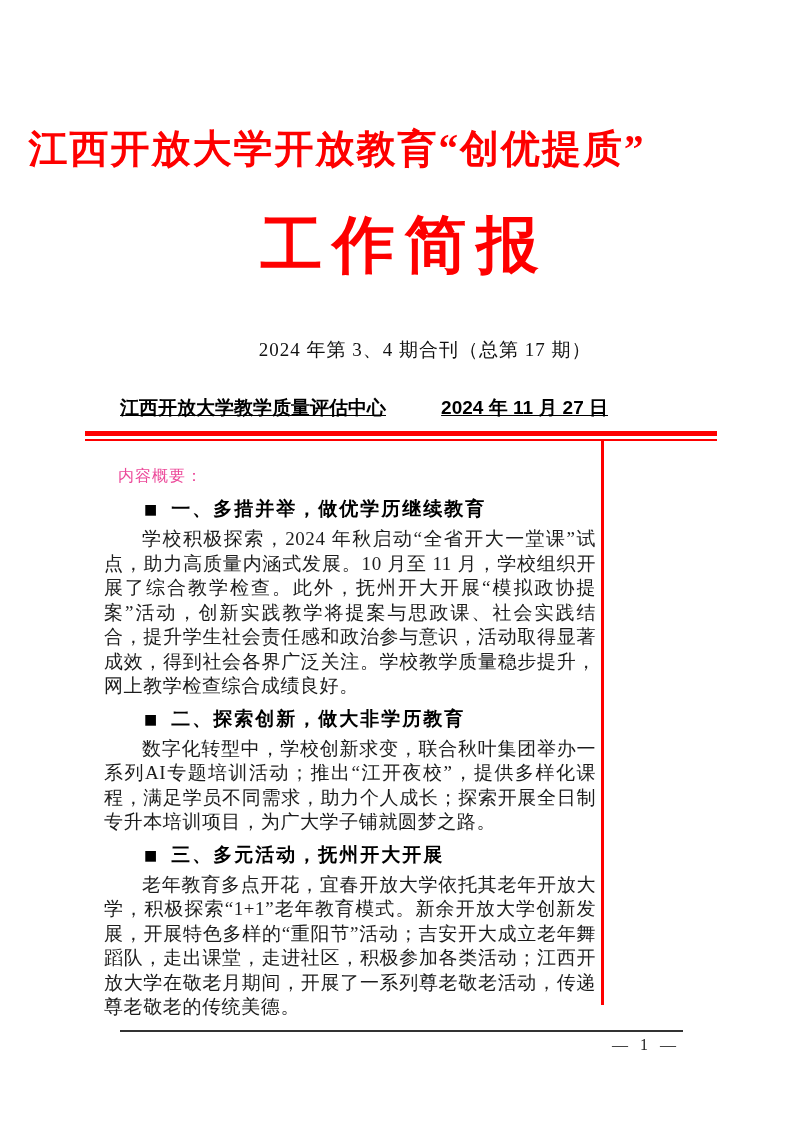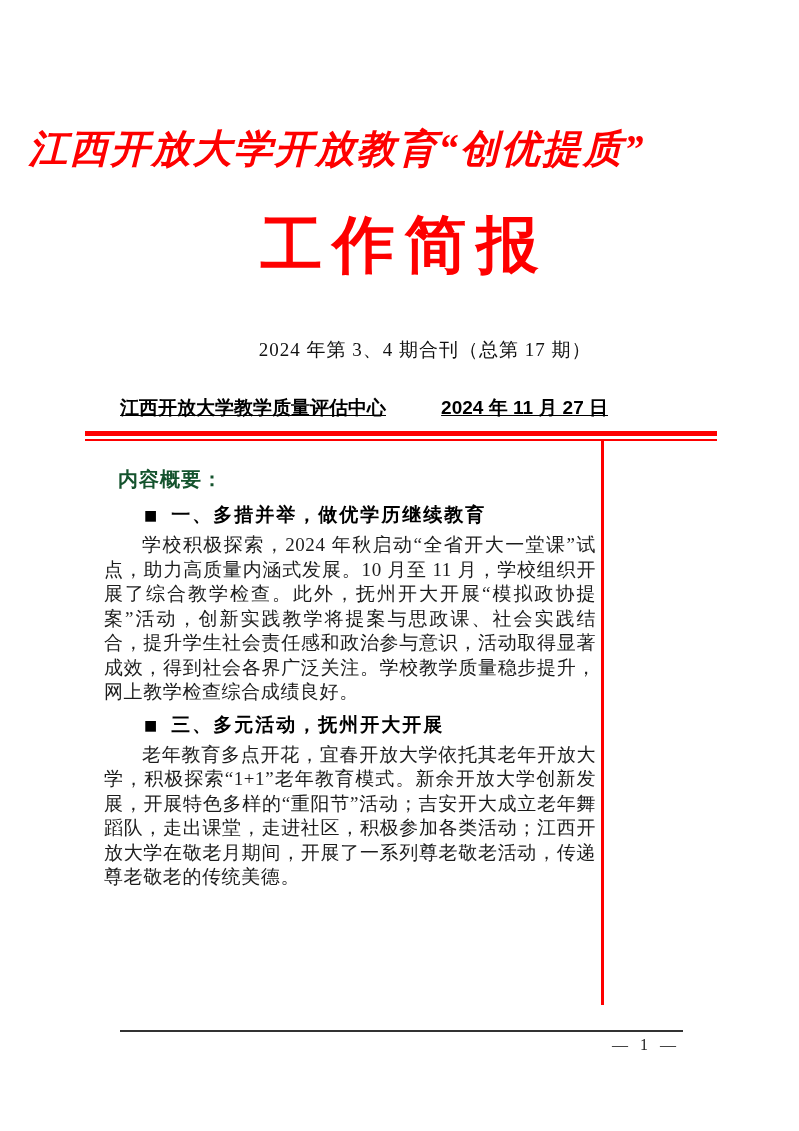--- a/index.html
+++ b/index.html
@@ -12,21 +12,20 @@
   }
   
   .title1{
     position:absolute;top:122px;left:0;width:674px;
     text-align:center;
     color:#fe0000;
     font-size:39px;font-weight:800;
     letter-spacing:2px;
     font-family:"Liberation Serif","DejaVu Serif",serif;
     white-space:nowrap;
-    font-style:italic;
   }
   .title2{
     position:absolute;top:203px;left:0;width:799px;
     text-align:center;
     color:#fe0000;
     font-size:62px;font-weight:800;
     letter-spacing:10px;
     text-indent:10px; 
     font-family:"Liberation Serif","DejaVu Serif",serif;
     white-space:nowrap;
@@ -61,21 +60,21 @@
     width:3px;height:564px;
     background:#fe0000;
   }
   
   .content{
     position:absolute;left:104px;top:466px;width:492px;
     color:#1a1a1a;
   }
   .summary-heading{
     font-family:"Liberation Sans","DejaVu Sans",sans-serif;
-    font-size:20px;font-weight:700;color:#14532d;
+    font-size:16px;font-weight:400;color:#ec4899;
     letter-spacing:1px;
     margin:0 0 8px 14px;
   }
   .section-title{
     font-size:19px;font-weight:700;color:#000;
     letter-spacing:2px;
     line-height:27px;
     margin:6px 0 3px 0;
     padding-left:40px;
     white-space:nowrap;
@@ -135,20 +134,26 @@
   <div class="content">
     <div class="summary-heading">内容概要：</div>
 
     <div>
       <div class="section-title">
         <span class="bullet">■</span><span>一、多措并举，做优学历继续教育</span>
       </div>
       <p class="section-body">学校积极探索，2024 年秋启动“全省开大一堂课”试点，助力高质量内涵式发展。10 月至 11 月，学校组织开展了综合教学检查。此外，抚州开大开展“模拟政协提案”活动，创新实践教学将提案与思政课、社会实践结合，提升学生社会责任感和政治参与意识，活动取得显著成效，得到社会各界广泛关注。学校教学质量稳步提升，网上教学检查综合成绩良好。</p>
     </div>
 
+    <div>
+      <div class="section-title">
+        <span class="bullet">■</span><span>二、探索创新，做大非学历教育</span>
+      </div>
+      <p class="section-body">数字化转型中，学校创新求变，联合秋叶集团举办一系列AI专题培训活动；推出“江开夜校”，提供多样化课程，满足学员不同需求，助力个人成长；探索开展全日制专升本培训项目，为广大学子铺就圆梦之路。</p>
+    </div>
 
     <div>
       <div class="section-title">
         <span class="bullet">■</span><span>三、多元活动，抚州开大开展</span>
       </div>
       <p class="section-body">老年教育多点开花，宜春开放大学依托其老年开放大学，积极探索“1+1”老年教育模式。新余开放大学创新发展，开展特色多样的“重阳节”活动；吉安开大成立老年舞蹈队，走出课堂，走进社区，积极参加各类活动；江西开放大学在敬老月期间，开展了一系列尊老敬老活动，传递尊老敬老的传统美德。</p>
     </div>
   </div>
 
   <div class="footer-rule"></div>

